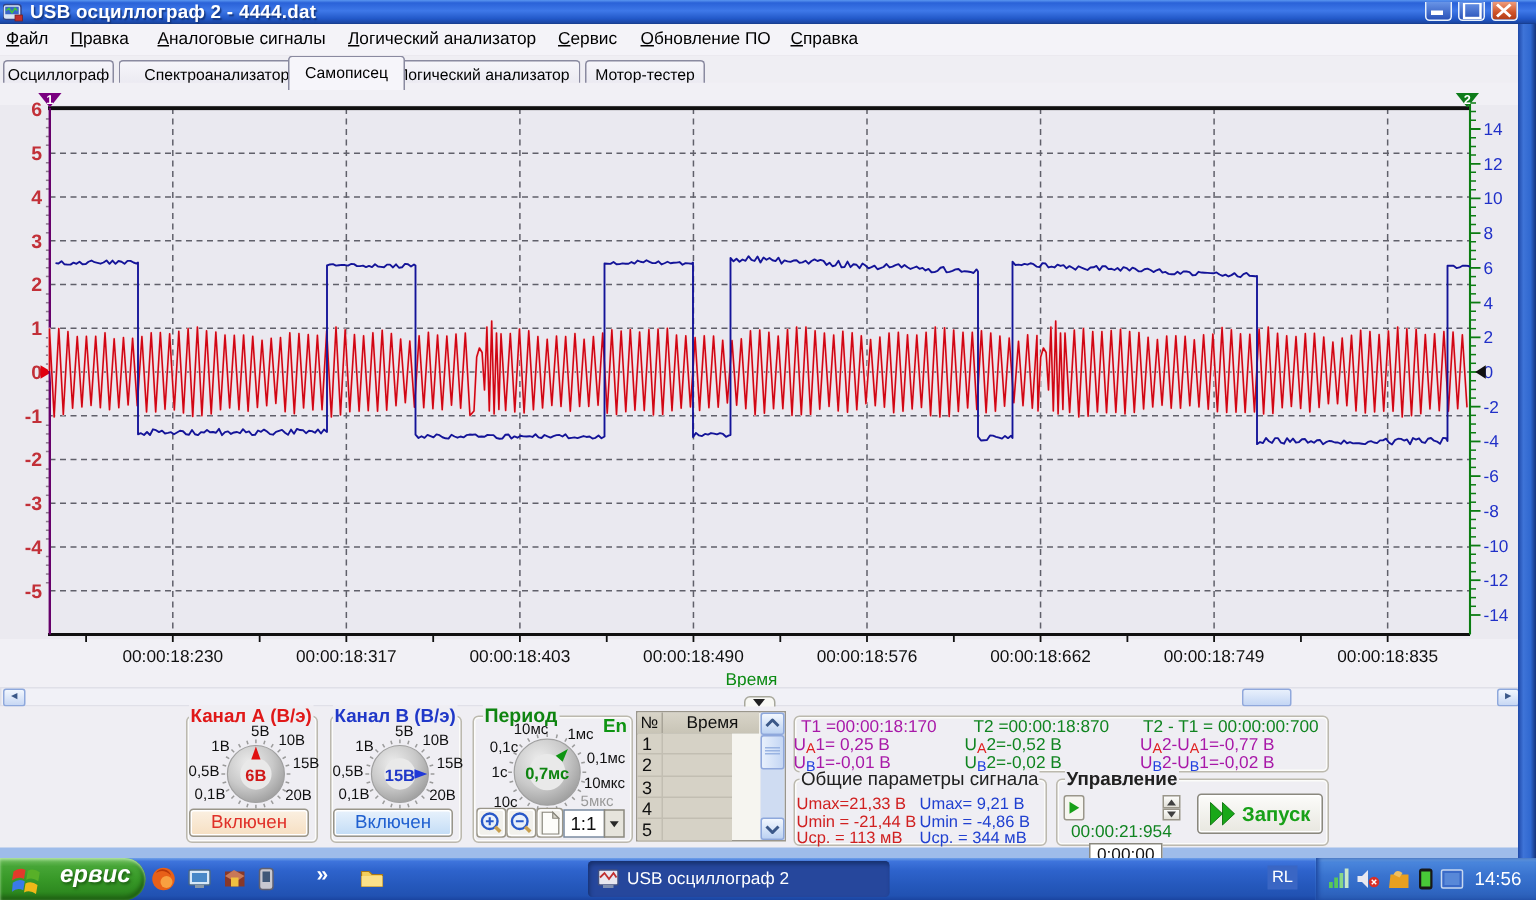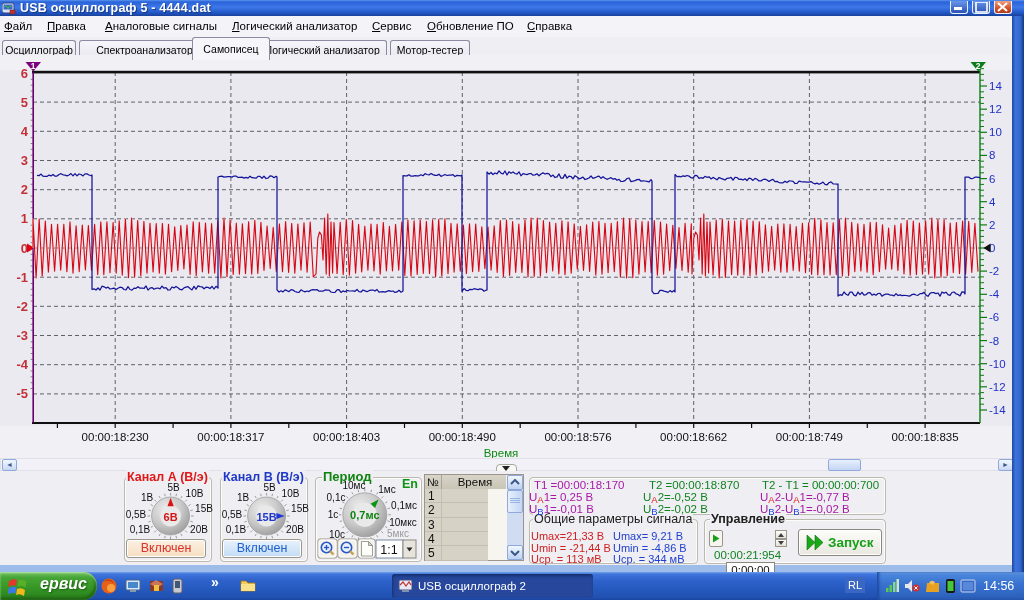--- a/index.html
+++ b/index.html
@@ -11,21 +11,21 @@
 font-size:10.5px;color:#000;text-align:center;white-space:nowrap;overflow:hidden}
 </style></head><body>
 <div id="scr">
 <div class="ab" style="left:0;top:0;width:1024px;height:16px;background:linear-gradient(180deg,#5A96F0 0%,#2A62D8 12%,#3E78E8 45%,#2258C8 78%,#1A44A0 97%,#123474 100%)"></div>
     <svg class="ab" style="left:2px;top:1px" width="14" height="14">
       <rect x="0" y="2" width="12" height="10" rx="2" fill="#D8E4F4" stroke="#334488"></rect>
       <rect x="1.5" y="3.5" width="9" height="5" fill="#3A66C8"></rect>
       <path d="M2 6 l2 -1.5 2 3 2 -3 1.5 1.5" stroke="#40C040" fill="none" stroke-width="1"></path>
       <rect x="8" y="9" width="5" height="4" fill="#C03030" stroke="#702020" stroke-width="0.5"></rect>
     </svg>
-    <div class="ab" style="left:20px;top:1px;font-size:12.5px;font-weight:bold;color:#fff;text-shadow:1px 1px 1px #13357E;letter-spacing:0.2px">USB осциллограф 5 - 4444.dat</div>
+    <div class="ab" style="left:20px;top:1px;font-size:12.5px;font-weight:bold;color:#fff;text-shadow:1px 1px 1px #13357E;letter-spacing:0.2px">USB осциллограф 2 - 4444.dat</div>
     <div class="ab" style="left:950px;top:1px;width:18px;height:13px;border-radius:0 0 3px 3px;border:1px solid #E8F0FA;border-top:none;background:linear-gradient(180deg,#6A96E8,#2A52B8);box-sizing:border-box"></div>
     <div class="ab" style="left:954px;top:7px;width:8px;height:3px;background:#fff"></div>
     <div class="ab" style="left:972px;top:1px;width:18px;height:13px;border-radius:0 0 3px 3px;border:1px solid #E8F0FA;border-top:none;background:linear-gradient(180deg,#6A96E8,#2A52B8);box-sizing:border-box"></div>
     <svg class="ab" style="left:975px;top:2px" width="14" height="11">
       <rect x="1" y="0" width="11" height="10" fill="none" stroke="#fff" stroke-width="1.6"></rect>
     </svg>
     <div class="ab" style="left:994px;top:1px;width:18px;height:13px;border-radius:0 0 3px 3px;border:1px solid #E8F0FA;border-top:none;background:linear-gradient(180deg,#F0A080,#D05428 60%,#B03C18);box-sizing:border-box"></div>
     <svg class="ab" style="left:996px;top:2px" width="14" height="11">
       <path d="M2 1 L11 9 M11 1 L2 9" stroke="#fff" stroke-width="2"></path>
     </svg>

